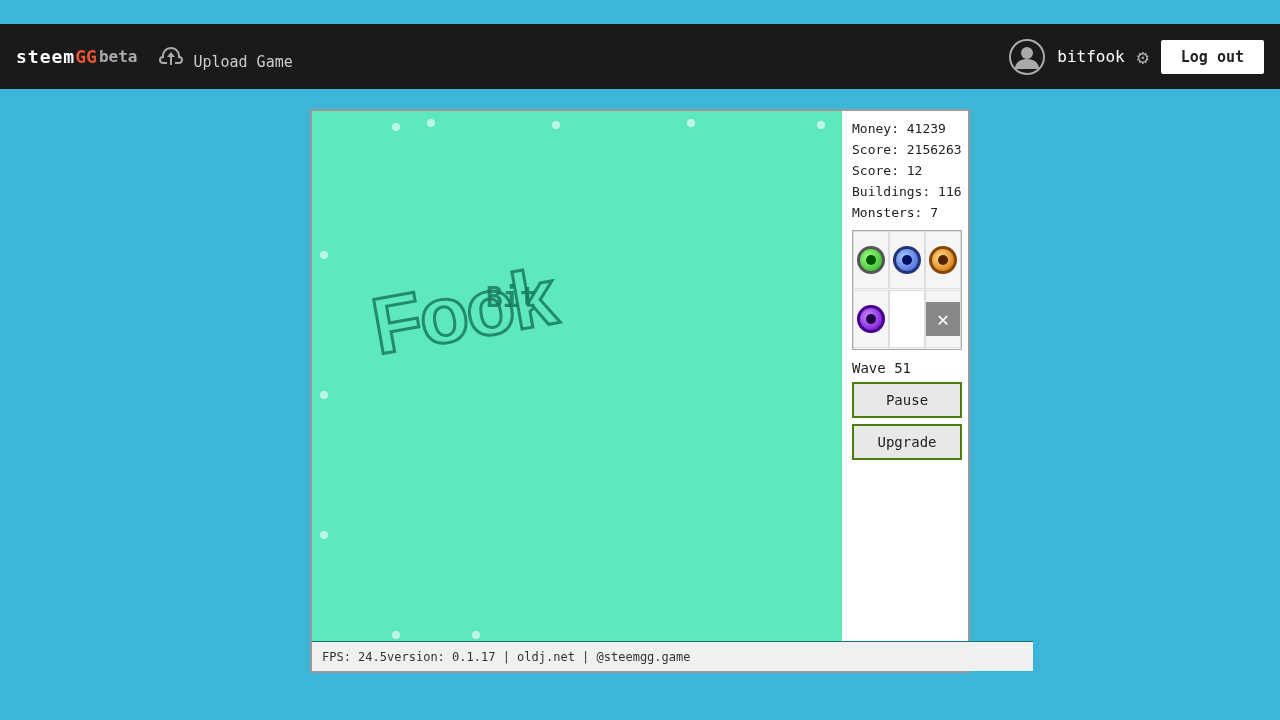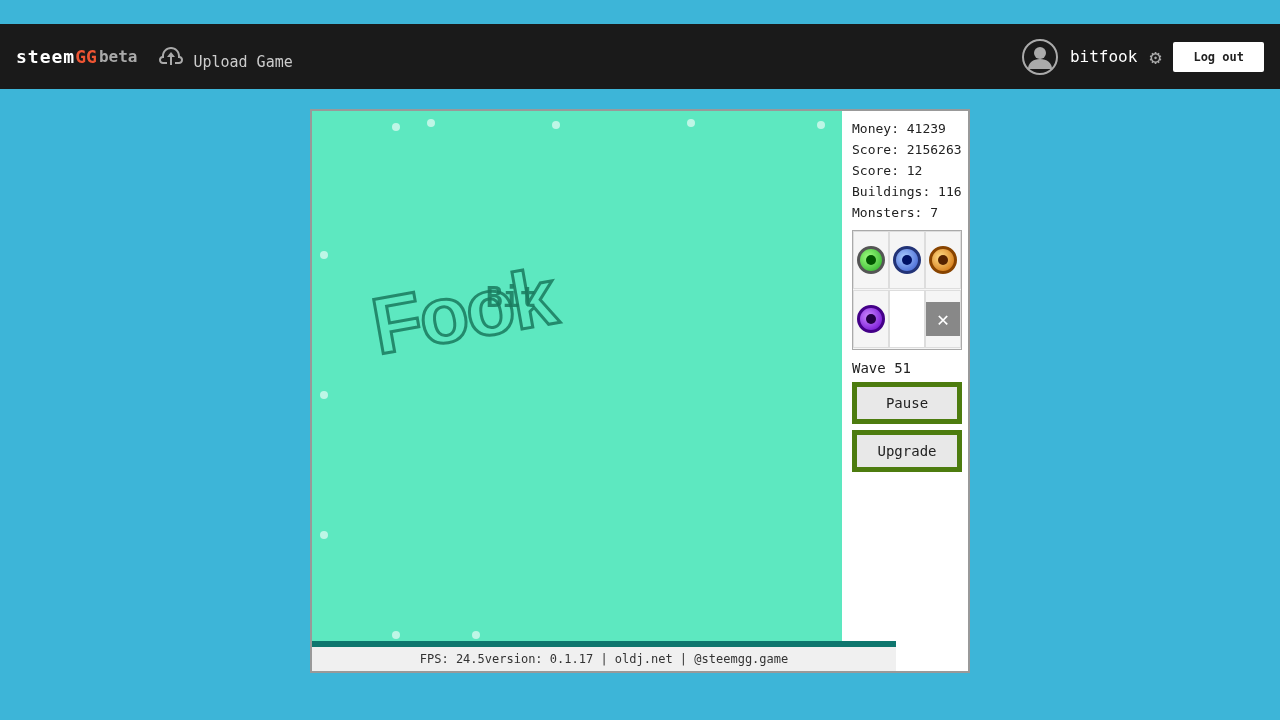--- a/index.html
+++ b/index.html
@@ -93,21 +93,21 @@
       color: #aaa;
       font-size: 20px;
       cursor: pointer;
     }
 
     #logout-btn {
       background: #fff;
       color: #222;
       border: none;
       padding: 8px 20px;
-      font-size: 12px;
+      font-size: 15px;
       font-family: monospace;
       cursor: pointer;
       border-radius: 2px;
       font-weight: bold;
     }
 
     
     #main {
       width: 100%;
       height: 655px;
@@ -305,35 +305,35 @@
       margin-top: 4px;
     }
 
     
     .game-btn {
       width: 110px;
       padding: 8px 0;
       font-family: monospace;
       font-size: 14px;
       background: #e8e8e8;
-      border: 5px solid #4d7c0f;
+      border: 2px solid #4d7c0f;
       cursor: pointer;
       text-align: center;
       color: #222;
     }
 
     
     #status-bar {
-      width: 584px;
+      width: 721px;
       height: 30px;
       background: #f0f0f0;
-      border-top: 6px solid #0f766e;
-      display: flex;
-      align-items: center;
-      justify-content: center;
+      border-top: 1px solid #0f766e;
+      display: flex;
+      align-items: center;
+      justify-content: flex-start;
       padding: 0 10px;
       font-family: monospace;
       font-size: 12px;
       color: #333;
     }
   </style>
 </head>
 <body>
 
 <nav id="navbar">

